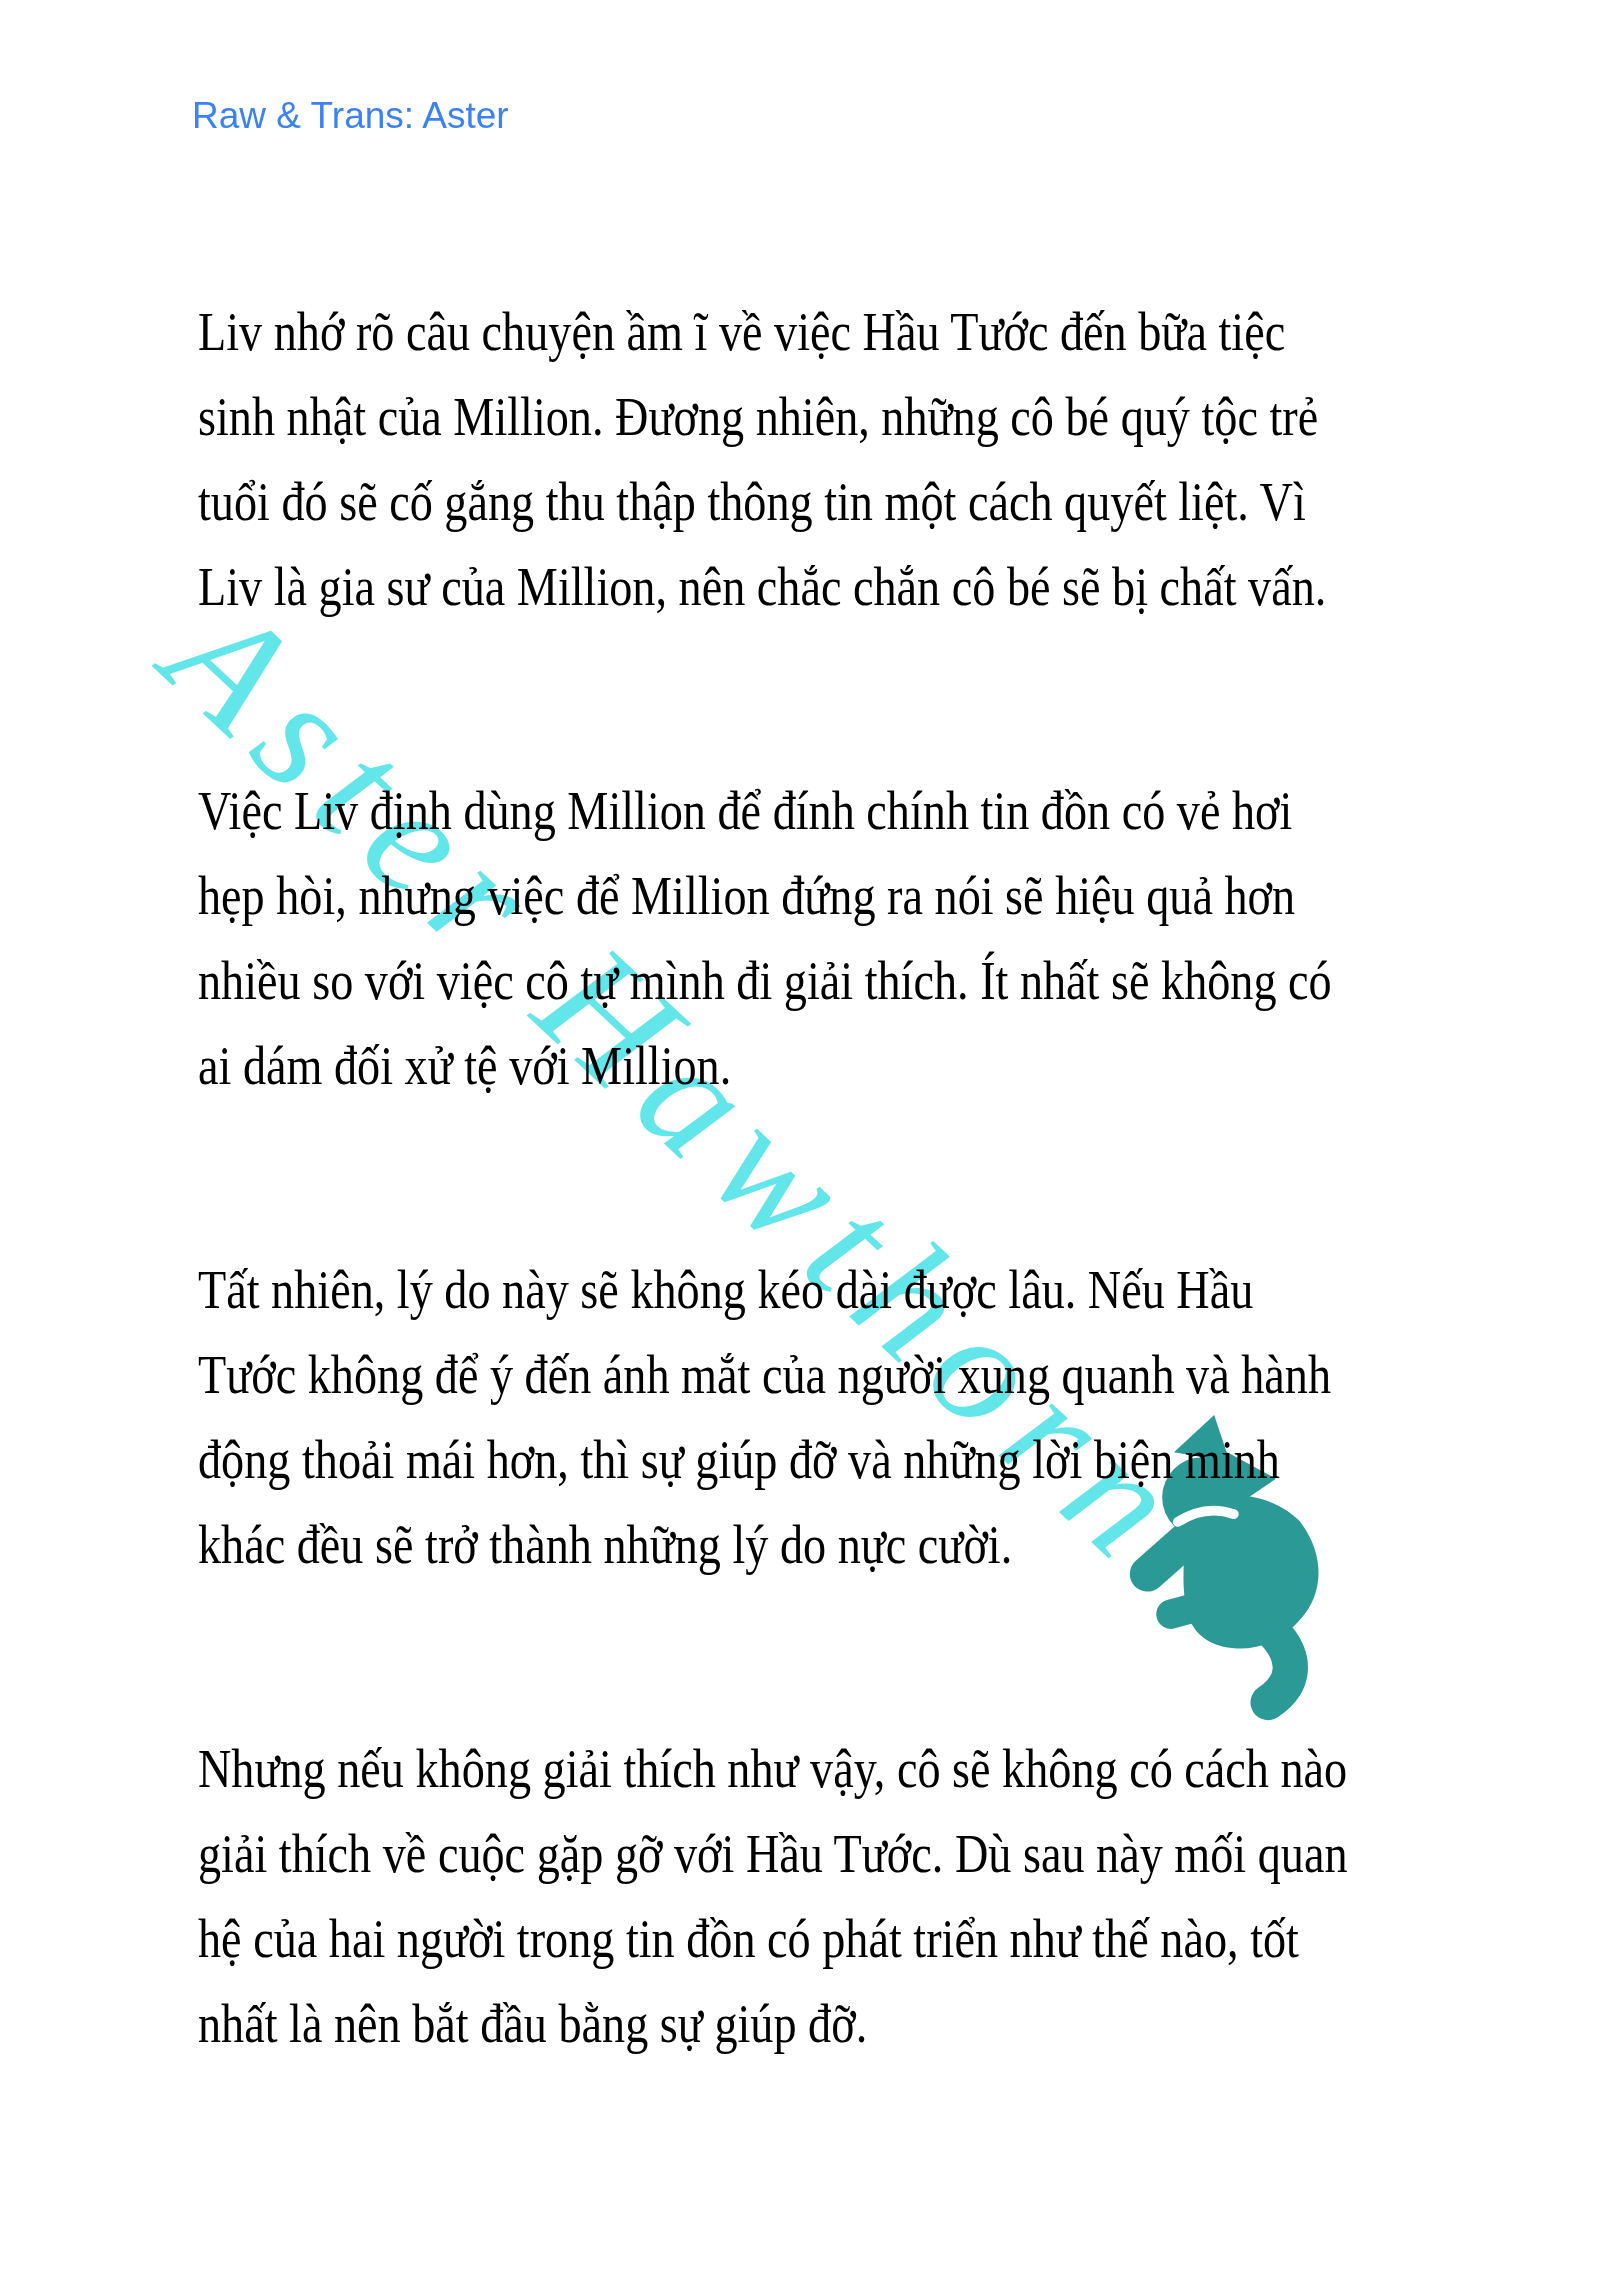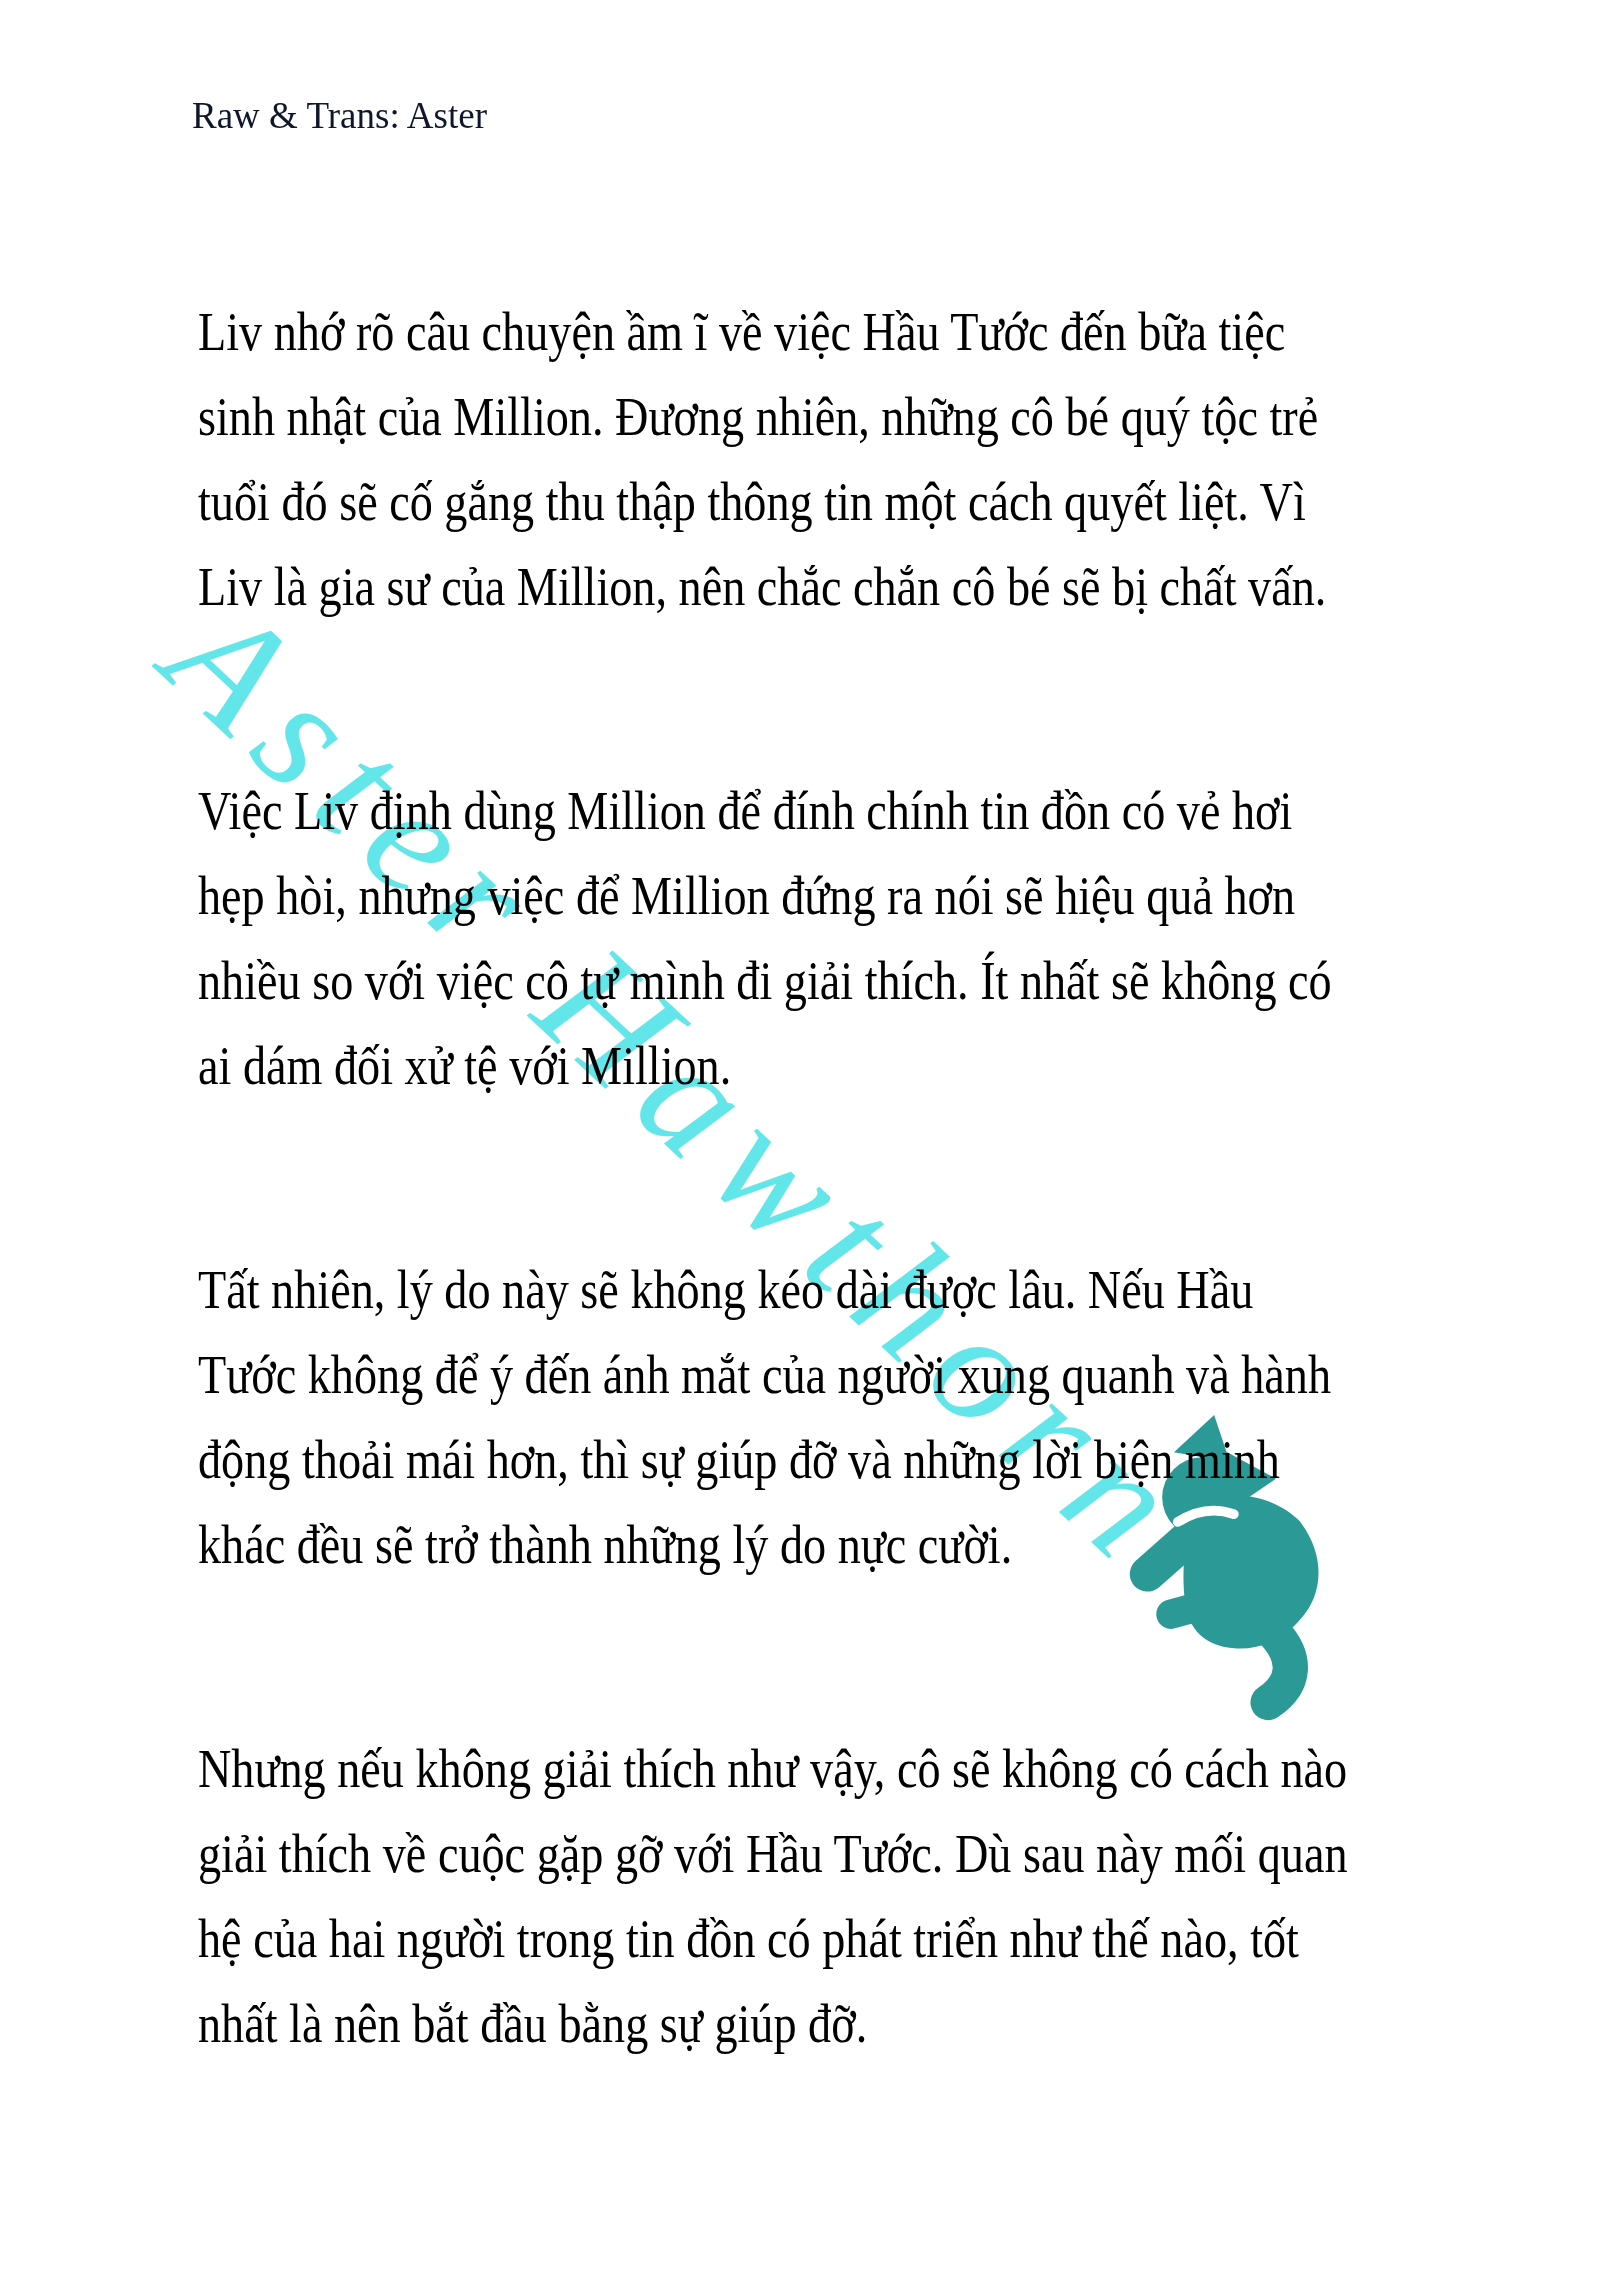--- a/index.html
+++ b/index.html
@@ -13,24 +13,24 @@
     height: 2293px;
     background: #ffffff;
     overflow: hidden;
     font-family: "Liberation Serif", "DejaVu Serif", serif;
     color: #000000;
   }
   .credit {
     position: absolute;
     left: 192px;
     top: 94px;
-    font-family: Liberation Serif, serif;
+    font-family: Liberation Sans, sans-serif;
     font-size: 37px;
     line-height: 1.2;
-    color: #0f172a;
+    color: #3b82f6;
     z-index: 3;
     white-space: nowrap;
     text-align: center;
   }
   .watermark {
     position: absolute;
     left: 250px;
     top: 573px;
     font-family: "Liberation Serif", "DejaVu Serif", serif;
     font-style: italic;

